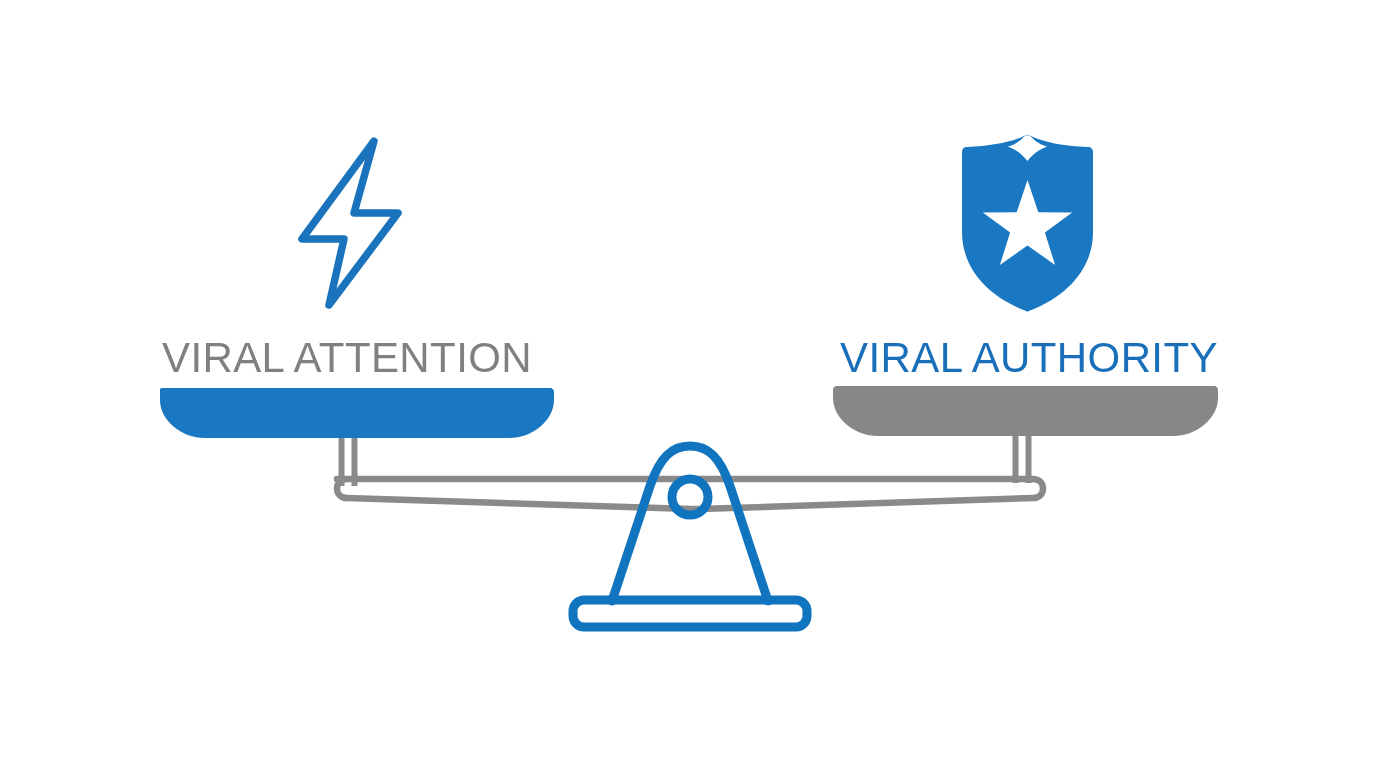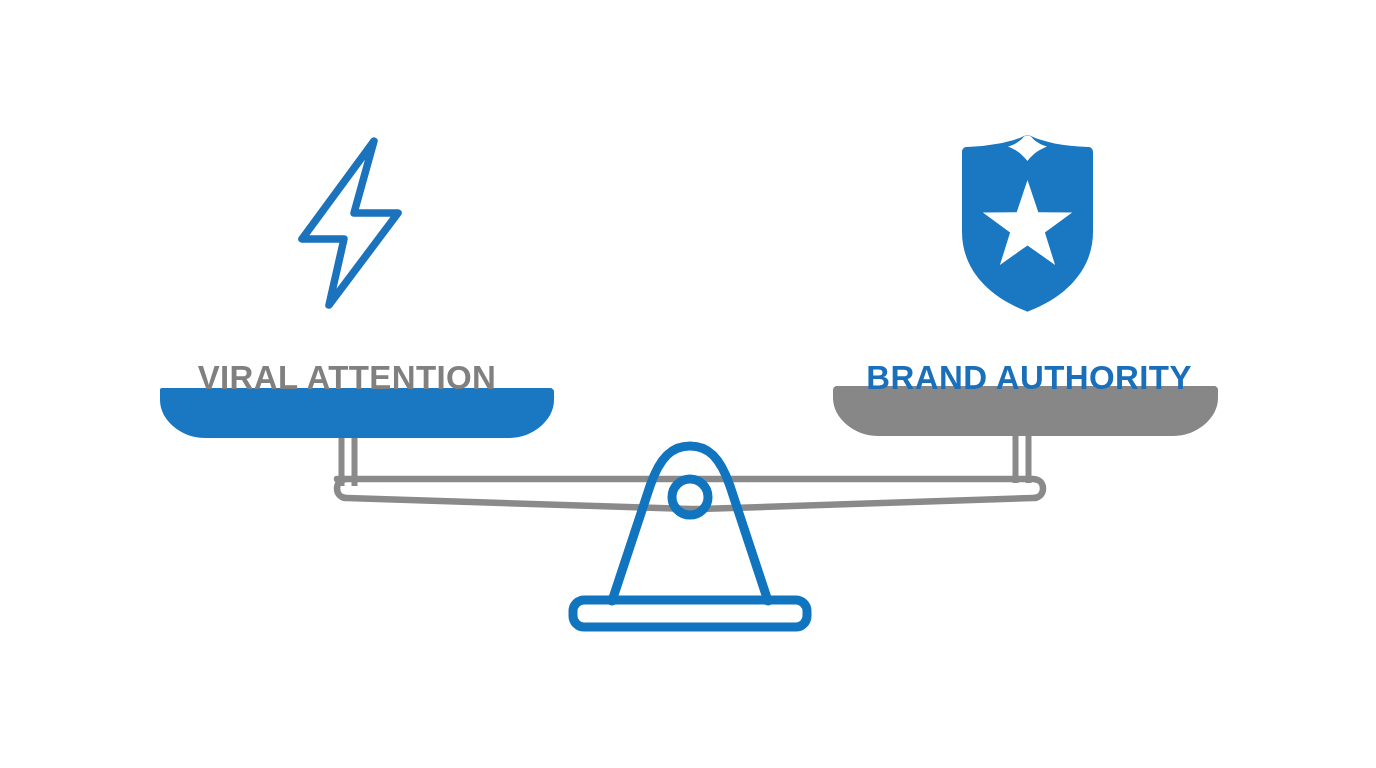--- a/index.html
+++ b/index.html
@@ -25,26 +25,25 @@
     position: absolute;
     left: 0;
     top: 0;
     width: 1376px;
     height: 768px;
     display: block;
   }
   .label {
     position: absolute;
     font-family: "Liberation Sans", sans-serif;
-    font-weight: bold;
-    font-size: 33px;
+    font-weight: normal;
+    font-size: 42px;
     letter-spacing: 0.4px;
     white-space: nowrap;
     line-height: 1;
-    margin-top: 24px;
     -webkit-font-smoothing: antialiased;
   }
   #label-left {
     left: 0;
     width: 694px;
     top: 337px;
     text-align: center;
     color: #808080;
   }
   #label-right {
@@ -162,15 +161,15 @@
     </g>
 
     <g>
       <rect x="573" y="600" width="234" height="27" rx="11" fill="none" stroke="#1174bf" stroke-width="9"></rect>
     </g>
 
   </svg>
 
   <div id="label-left" class="label">VIRAL ATTENTION</div>
 
-  <div id="label-right" class="label">BRAND AUTHORITY</div>
+  <div id="label-right" class="label">VIRAL AUTHORITY</div>
 
 </div>
 
 </body></html>

